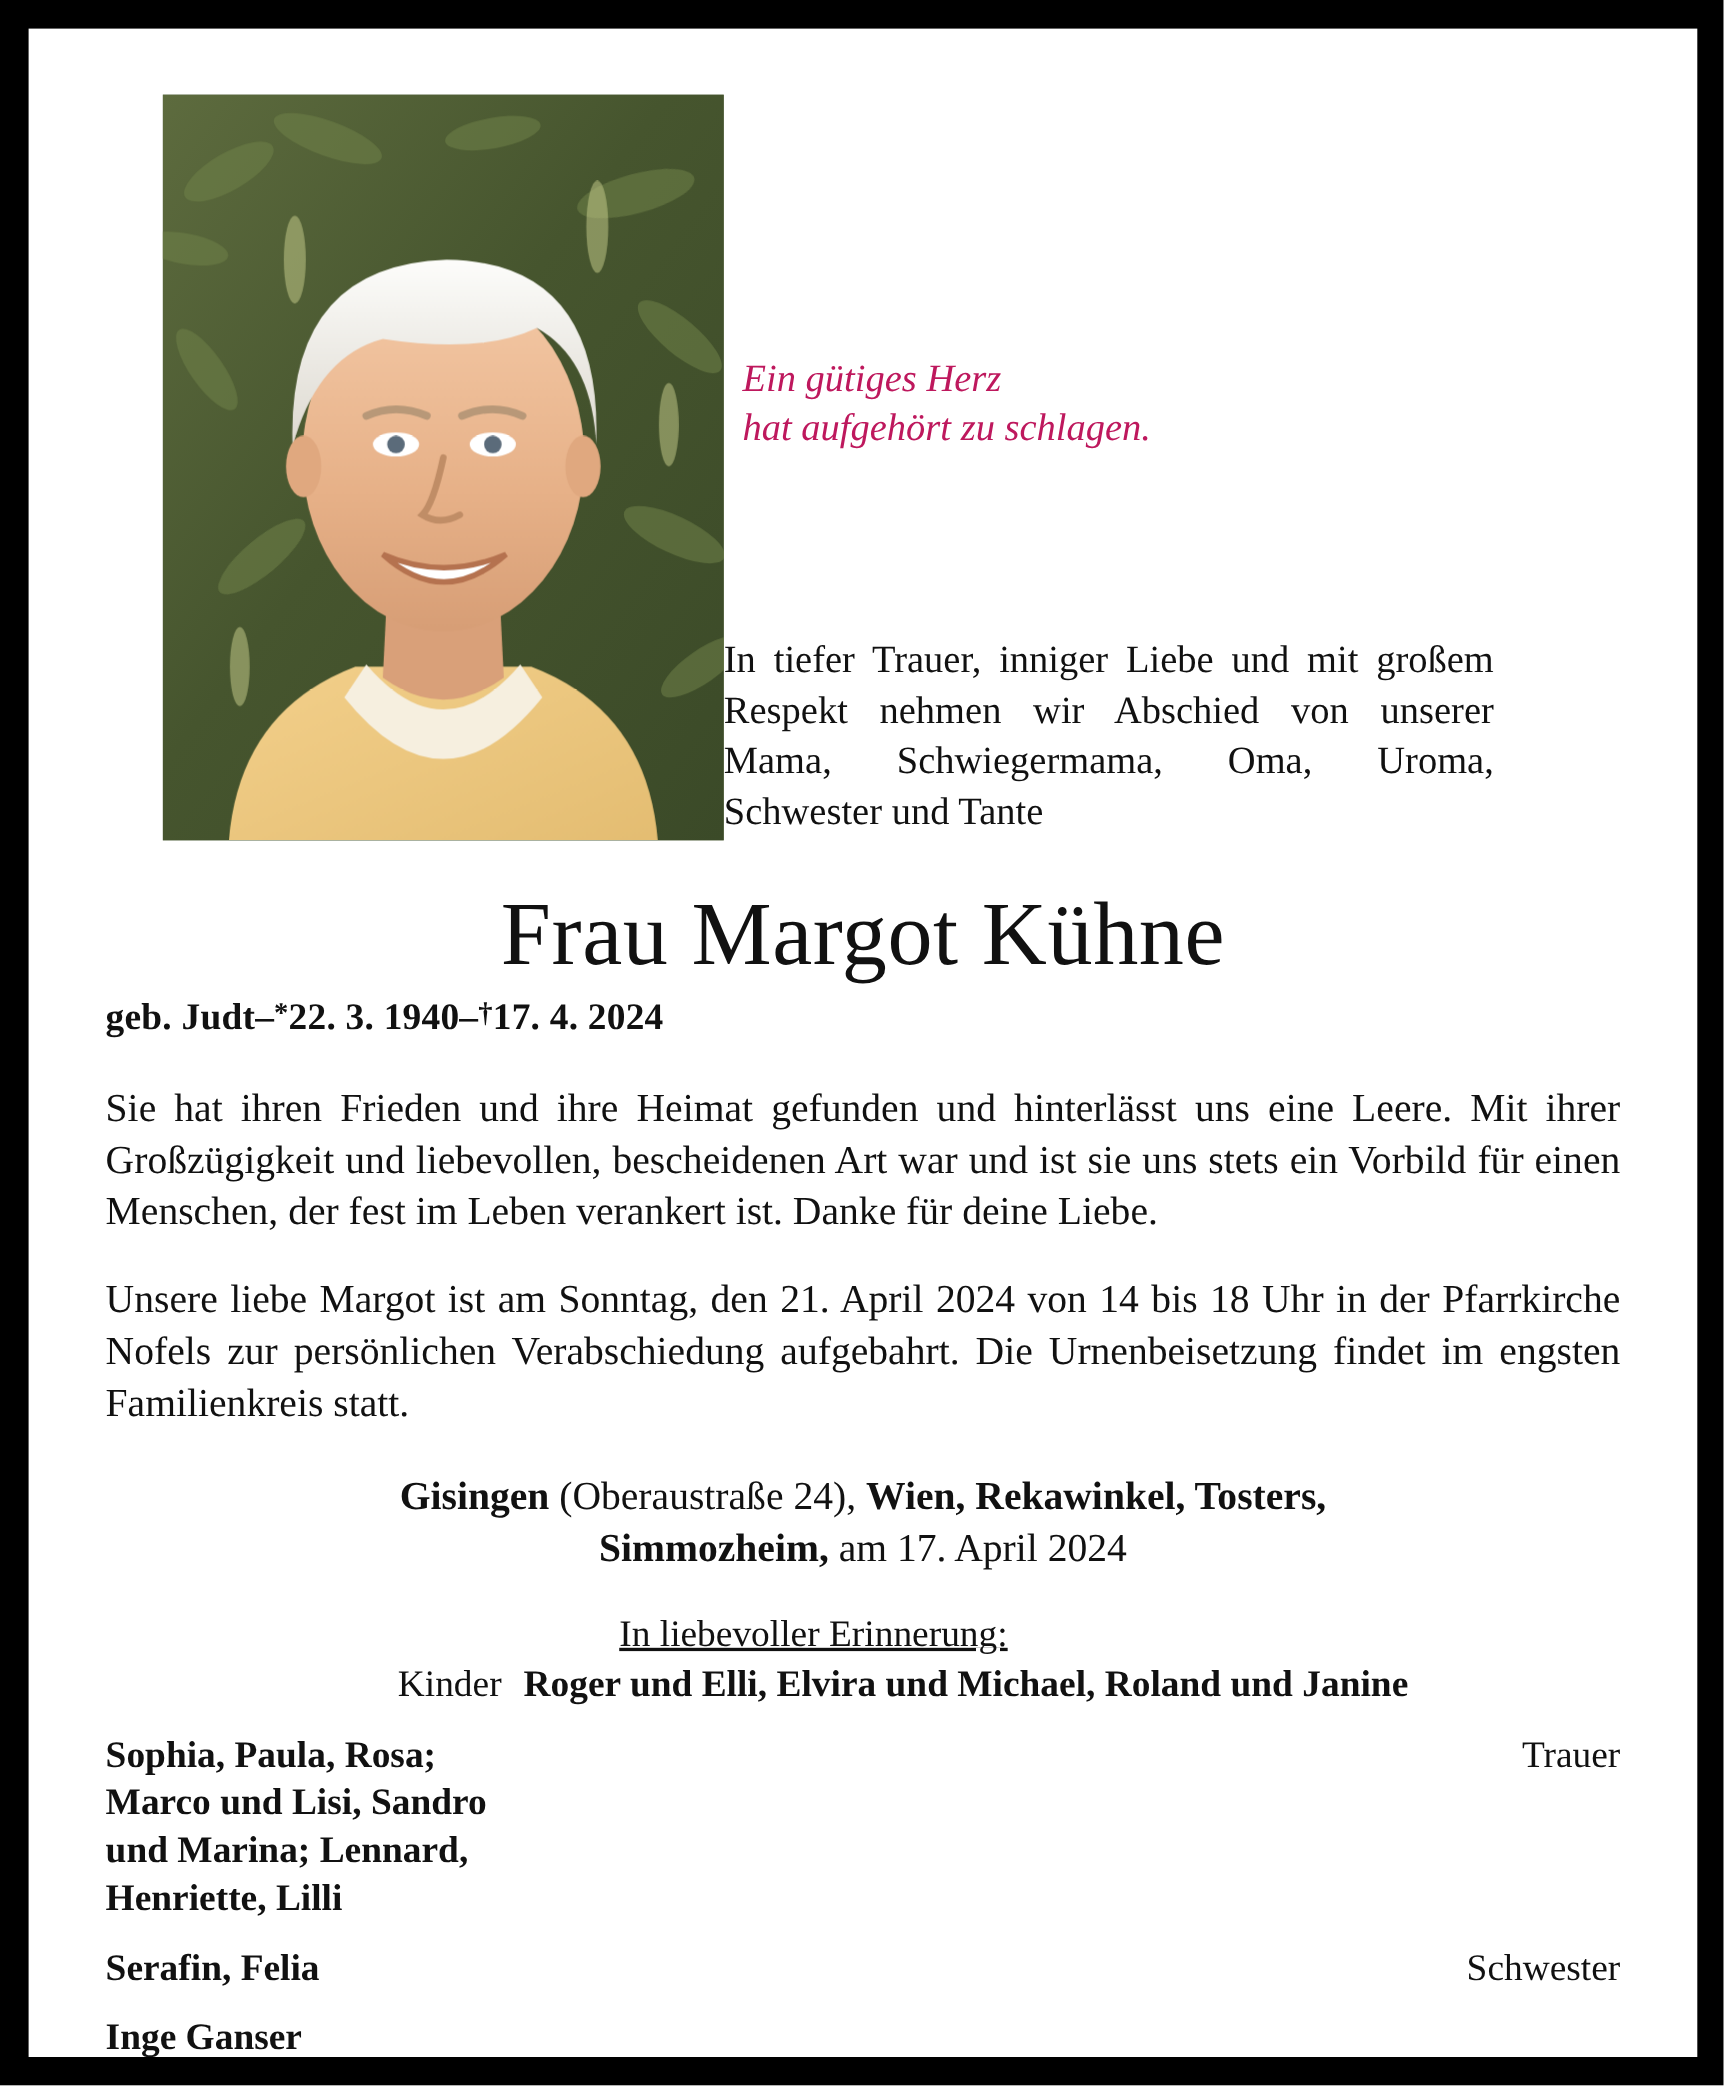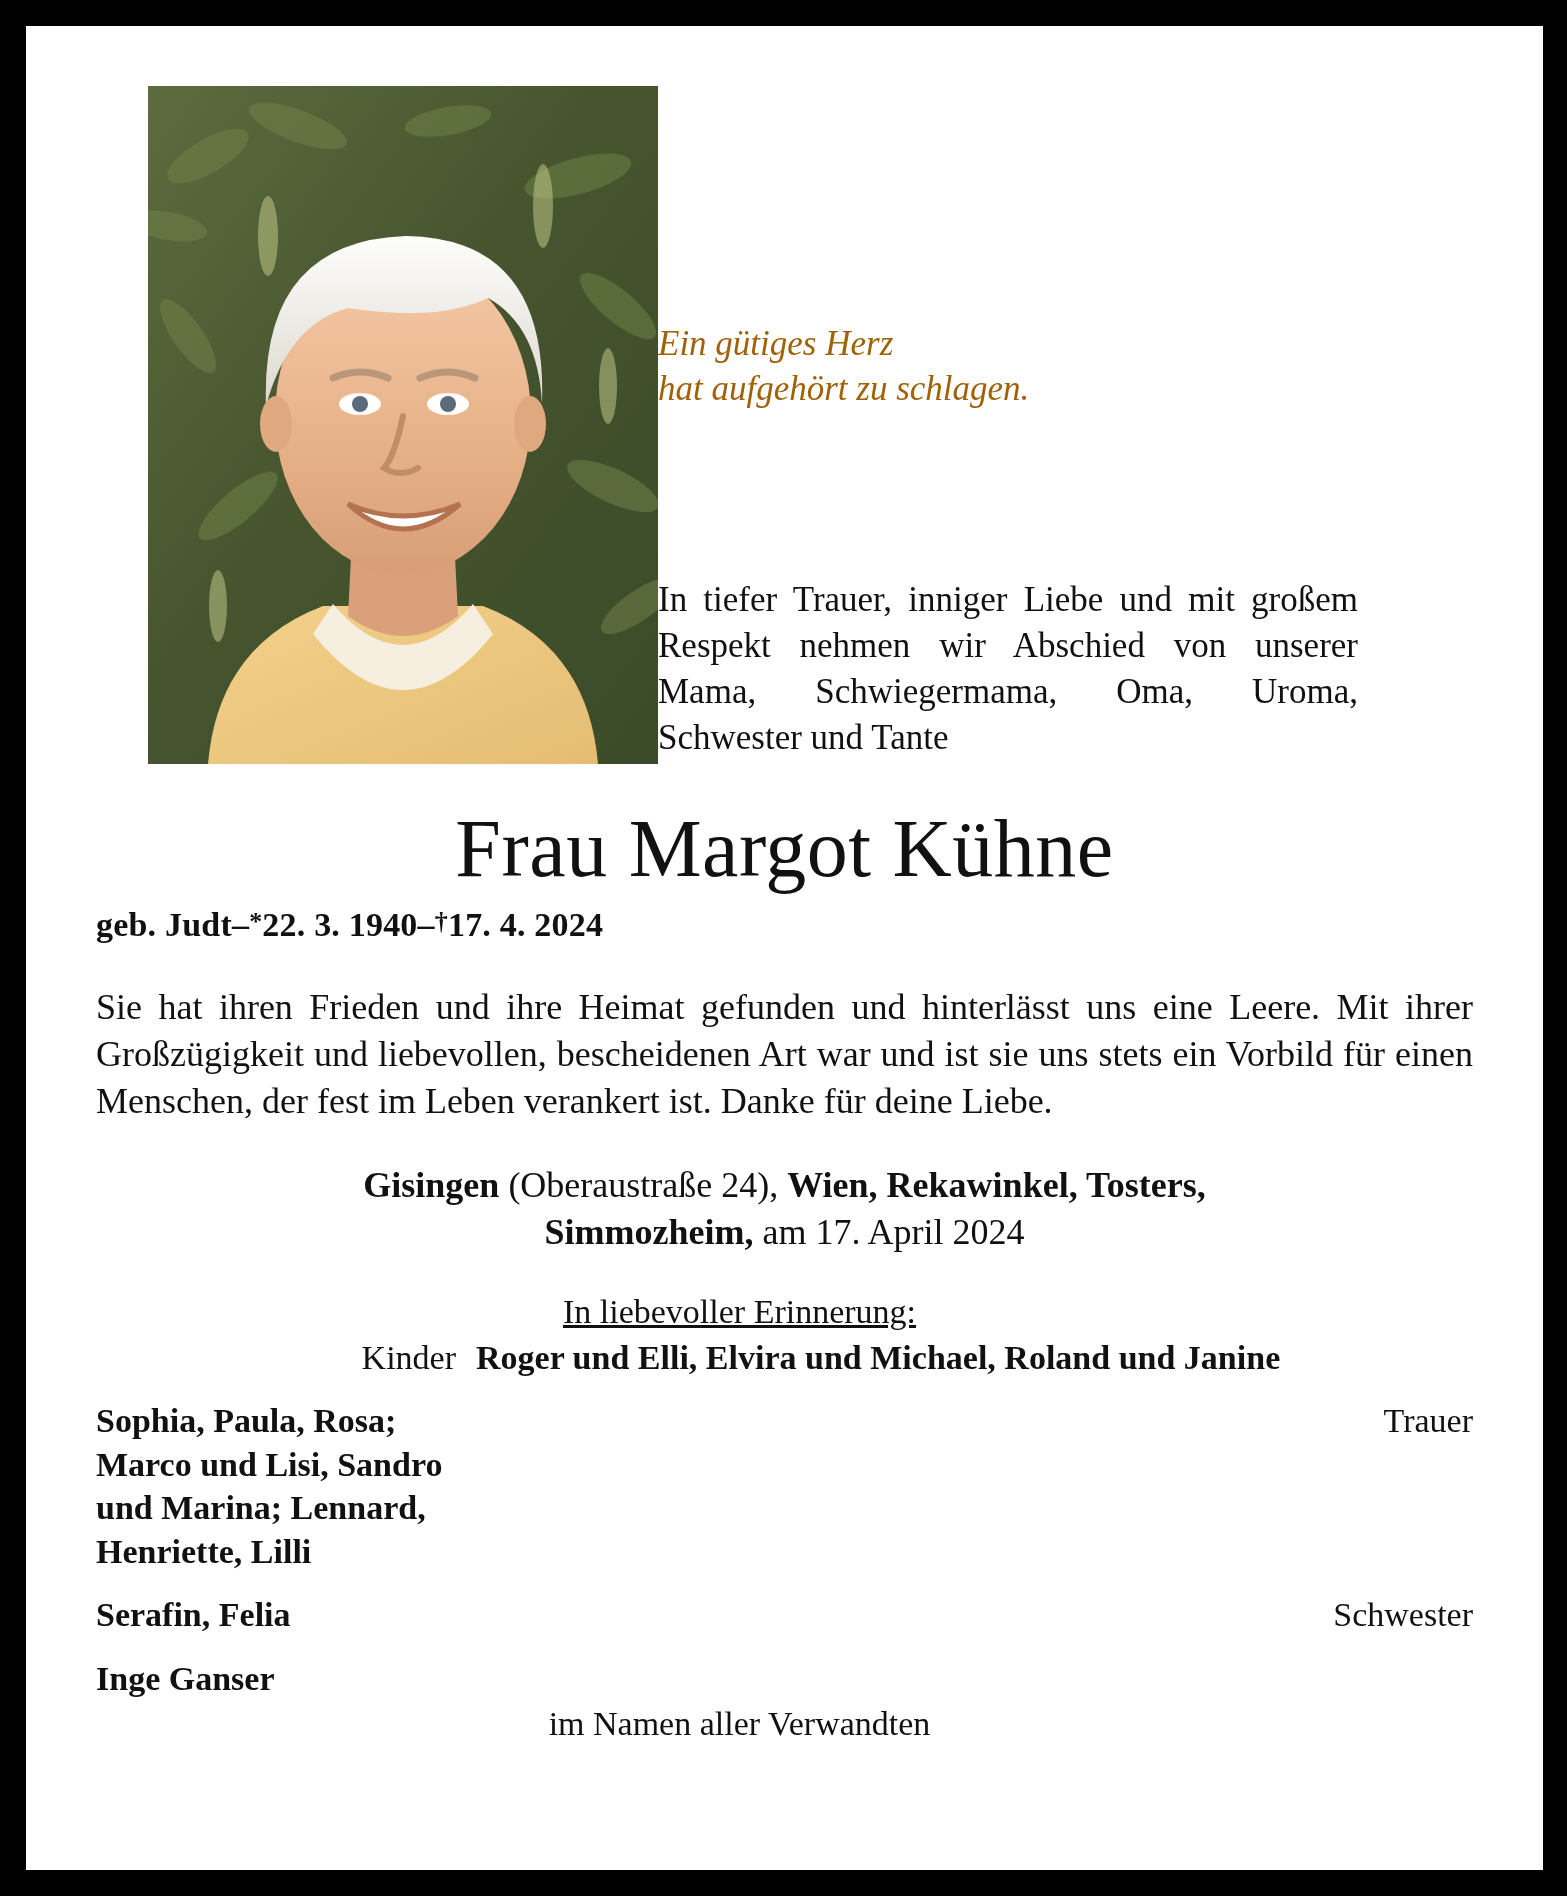--- a/index.html
+++ b/index.html
@@ -56,21 +56,22 @@
   .toptext {
     flex: 1 1 auto;
     padding-left: 52px;
     padding-top: 236px;
     box-sizing: border-box;
   }
   .quote {
     font-style: italic;
     font-size: 35px;
     line-height: 1.28;
-    color: #a16207;
+    color: #be185d;
+    margin-left: 17px;
   }
   .intro {
     margin-top: 165px;
     font-size: 35px;
     line-height: 1.32;
     text-align: justify;
     text-align-last: left;
     color: #111;
     max-width: 700px;
   }
@@ -233,20 +234,21 @@
       </div>
     </div>
 
     <div class="name">Frau Margot Kühne</div>
 
     <div class="dates">
       <span>geb. Judt</span><span>–</span><span class="sym">*</span><span>22. 3. 1940</span><span>–</span><span class="sym">†</span><span>17. 4. 2024</span>
     </div>
 
     <div class="body-par first">Sie hat ihren Frieden und ihre Heimat gefunden und hinterlässt uns eine Leere. Mit ihrer Großzügigkeit und liebevollen, bescheidenen Art war und ist sie uns stets ein Vorbild für einen Menschen, der fest im Leben verankert ist. Danke für deine Liebe.</div>
+    <div class="body-par">Unsere liebe Margot ist am Sonntag, den 21. April 2024 von 14 bis 18 Uhr in der Pfarrkirche Nofels zur persönlichen Verabschiedung aufgebahrt. Die Urnenbeisetzung findet im engsten Familienkreis statt.</div>
 
     <div class="places">
       <span><b>Gisingen</b><span> (Oberaustraße 24), </span><b>Wien, Rekawinkel, Tosters,</b></span><br>
       <span><b>Simmozheim,</b><span> am 17. April 2024</span></span>
     </div>
 
     <div class="survivors">
       <div class="surv-head">In liebevoller Erinnerung:</div>
       <div class="surv-grid">
         <div class="surv-label">Kinder</div>

